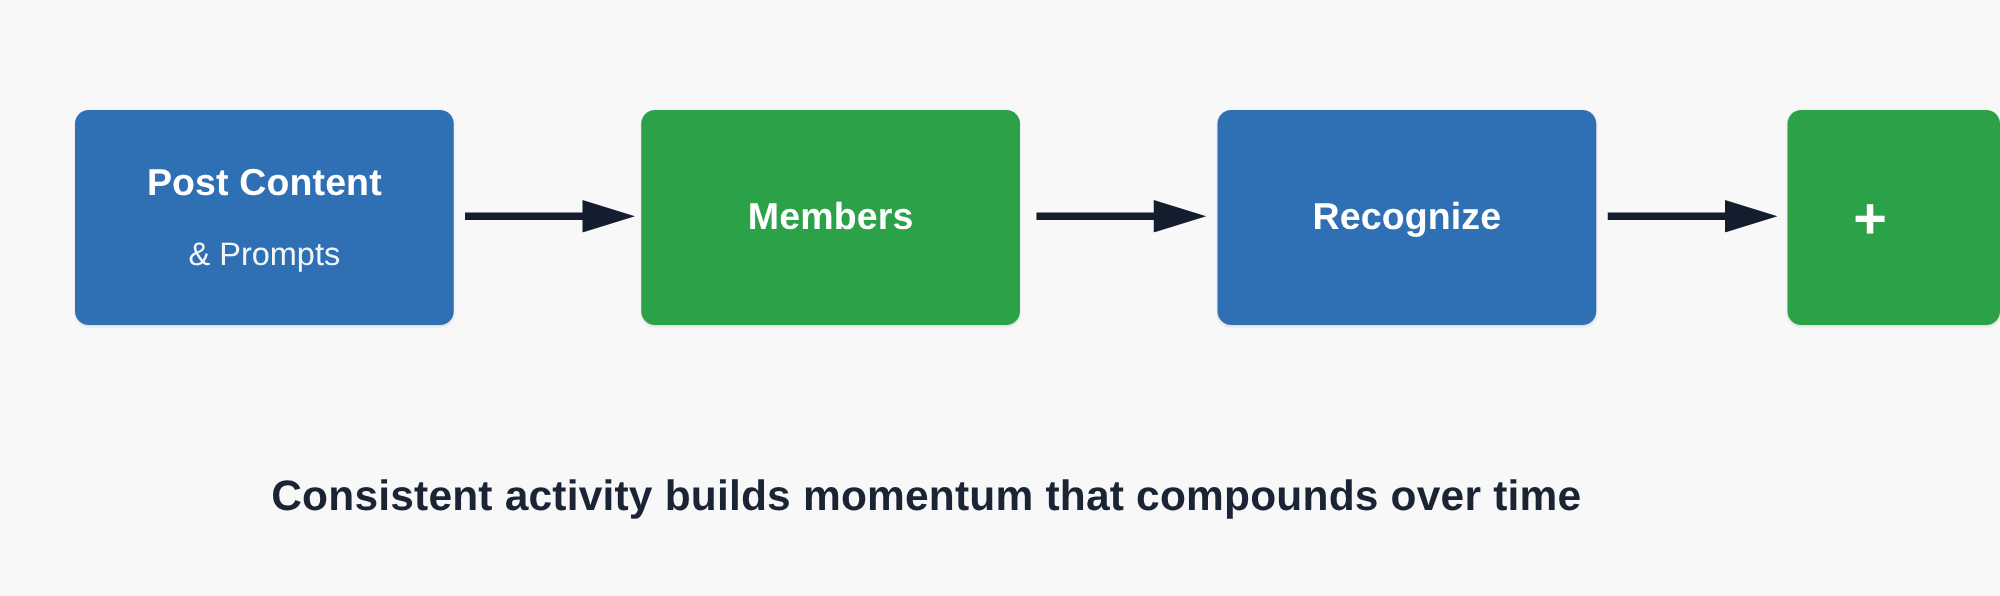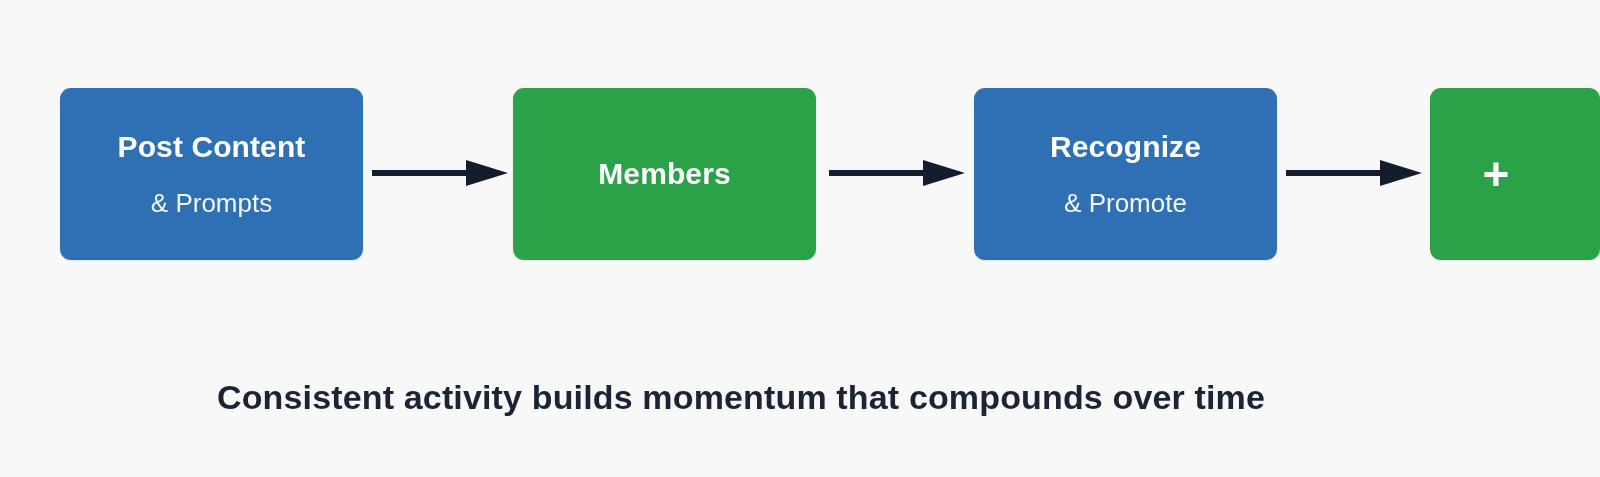--- a/index.html
+++ b/index.html
@@ -127,21 +127,20 @@
       <div class="stage-title">Members</div>
     </div>
 
     <svg class="arrow arrow-2" viewBox="0 0 136 26">
       <line x1="0" y1="13" x2="102" y2="13" stroke="#141d2e" stroke-width="6"></line>
       <polygon points="94,0 136,13 94,26" fill="#141d2e"></polygon>
     </svg>
 
     <div class="stage-box blue stage-box-3">
       <div class="stage-title">Recognize</div>
-      <div class="stage-subtitle">&amp; Promote</div>
     </div>
 
     <svg class="arrow arrow-3" viewBox="0 0 136 26">
       <line x1="0" y1="13" x2="102" y2="13" stroke="#141d2e" stroke-width="6"></line>
       <polygon points="94,0 136,13 94,26" fill="#141d2e"></polygon>
     </svg>
 
     <div class="stage-box green stage-box-4">
       <div class="plus-glyph">+</div>
     </div>

